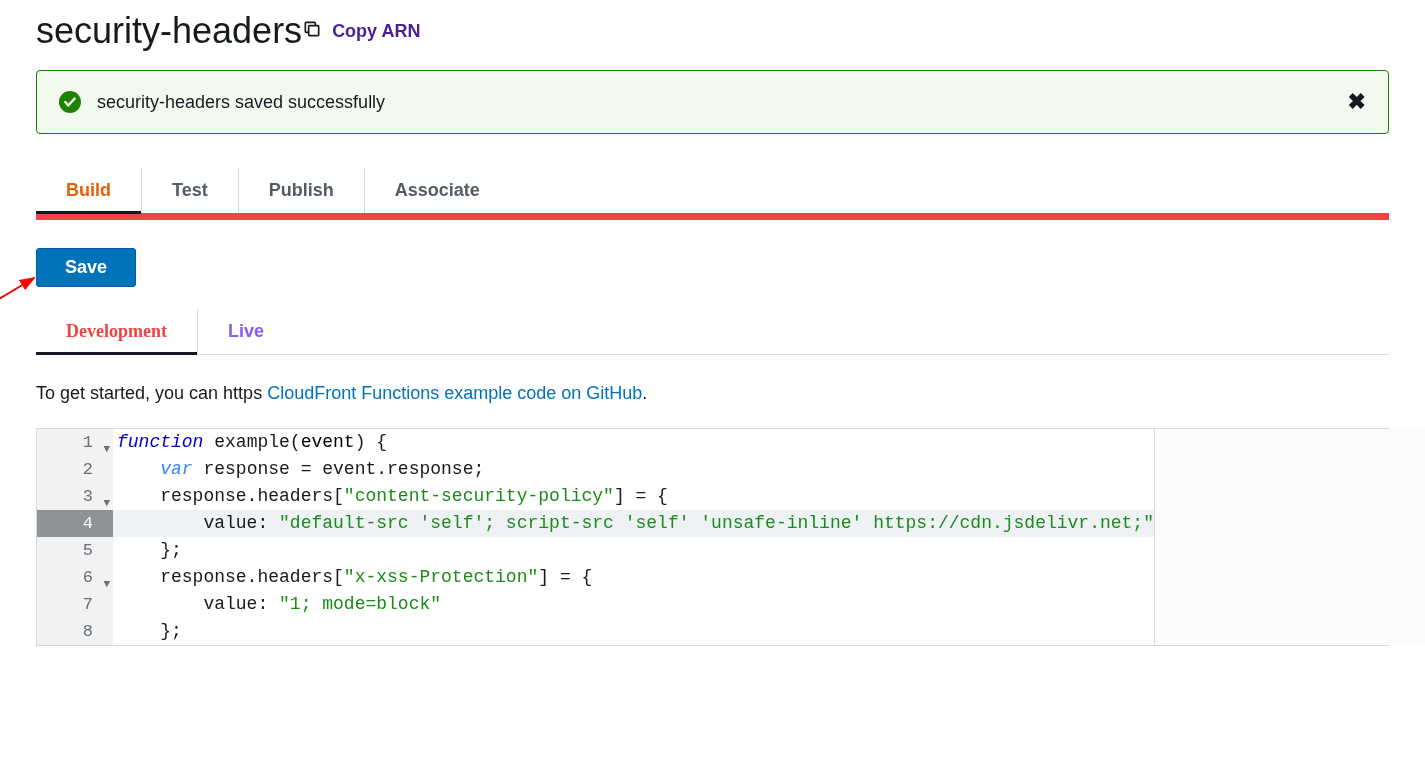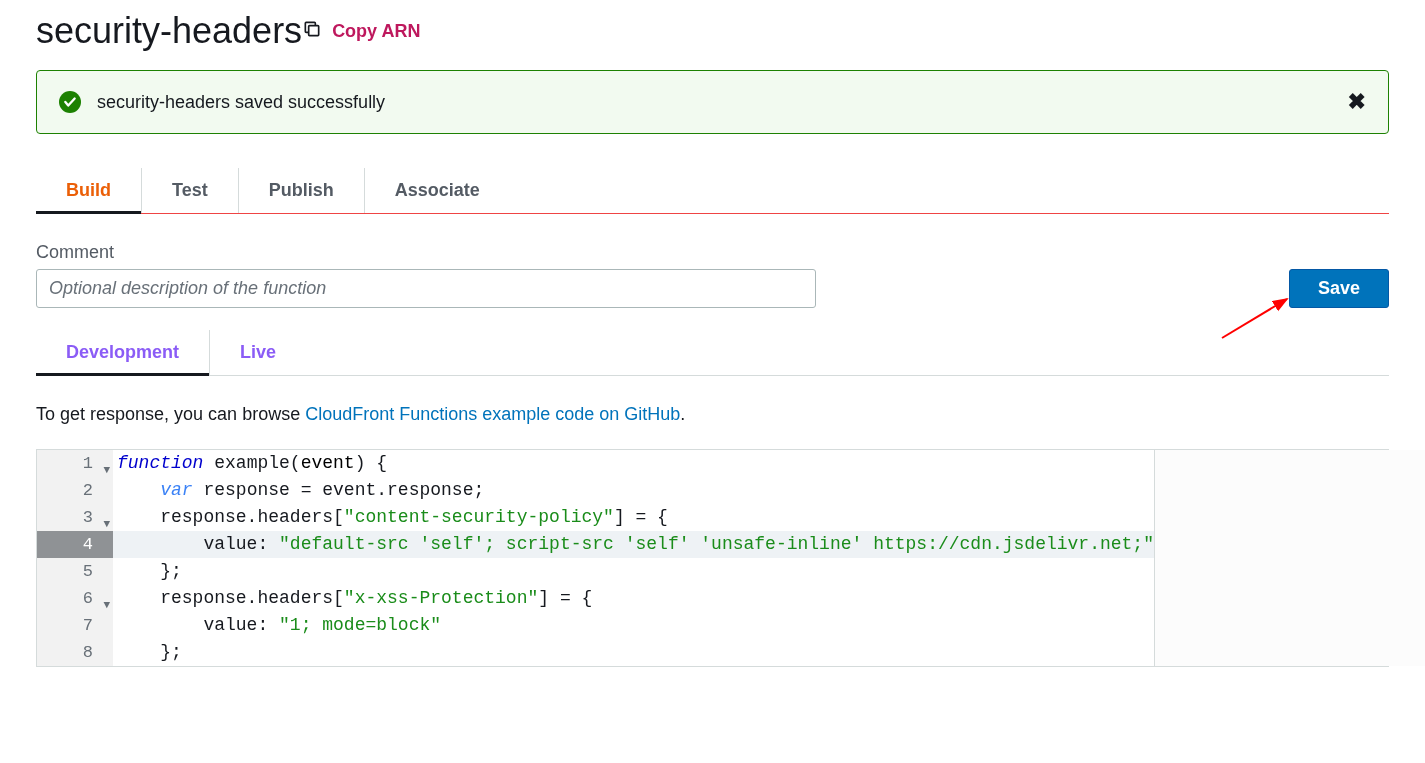--- a/index.html
+++ b/index.html
@@ -19,21 +19,21 @@
       font-size: 36px;
       font-weight: 400;
       color: #16191f;
     }
     .copy-arn {
       display: flex;
       align-items: center;
       gap: 10px;
       font-size: 18px;
       font-weight: 700;
-      color: #be185d;
+      color: #4c1d95;
       cursor: pointer;
     }
     .copy-icon svg { width: 20px; height: 20px; }
     .alert-success {
       border: 1px solid #1d8102;
       background: #f2faf0;
       border-radius: 4px;
       padding: 18px 22px;
       display: flex;
       align-items: center;
@@ -43,21 +43,21 @@
     .alert-left { display: flex; align-items: center; gap: 16px; }
     .check-circle {
       width: 22px; height: 22px; border-radius: 50%;
       background: #1d8102; display: flex; align-items: center; justify-content: center;
     }
     .check-circle svg { width: 14px; height: 14px; }
     .alert-text { font-size: 18px; color: #16191f; }
     .alert-close { font-size: 22px; font-weight: 900; cursor: pointer; color: #16191f; }
     .tabs {
       display: flex;
-      border-bottom: 1px solid #ef4444;
+      border-bottom: 7px solid #ef4444;
       margin-bottom: 28px;
     }
     .tab {
       padding: 12px 30px;
       font-size: 18px;
       font-weight: 700;
       color: #545b64;
       cursor: pointer;
       border-right: 1px solid #d5dbdb;
       position: relative;
@@ -122,21 +122,21 @@
     .subtab {
       padding: 12px 30px;
       font-size: 18px;
       font-weight: 700;
       color: #8b5cf6;
       cursor: pointer;
       border-right: 1px solid #d5dbdb;
       position: relative;
     }
     .subtab:last-child { border-right: none; }
-    .subtab.active { color: #8b5cf6; }
+    .subtab.active { color: #ef4444; font-family: Liberation Serif, serif; }
     .subtab.active::after {
       content: "";
       position: absolute;
       bottom: -1px; left: 0; right: 0;
       height: 3px; background: #16191f;
     }
     .help-text {
       font-size: 18px; color: #16191f; margin-bottom: 24px;
     }
     .help-text a { color: #0073bb; text-decoration: none; }
@@ -223,44 +223,40 @@
 </div>
 
 <div class="tabs" id="main-tabs">
     <div class="tab active">Build</div>
     <div class="tab">Test</div>
     <div class="tab">Publish</div>
     <div class="tab">Associate</div>
   </div>
 
 <div class="comment-row">
-  <div class="comment-block">
-    <label class="comment-label">Comment</label>
-    <input class="comment-input" type="text" placeholder="Optional description of the function" style="">
-  </div>
   <div class="save-btn-wrap">
     <button class="save-btn">Save</button>
     <svg class="arrow-annotation" width="80" height="50">
       <defs>
         <marker id="ah" markerWidth="8" markerHeight="8" refX="7" refY="3" orient="auto">
           <path d="M0,0 L8,3 L0,6 Z" fill="#ff0000"></path>
         </marker>
       </defs>
       <line x1="5" y1="45" x2="70" y2="6" stroke="#ff0000" stroke-width="2" marker-end="url(#ah)"></line>
     </svg>
   </div>
 </div>
 
 <div class="subtabs" id="sub-tabs">
     <div class="subtab active">Development</div>
     <div class="subtab">Live</div>
   </div>
 
 <p class="help-text">
-  <span>To get response, you can browse </span><a href="#">CloudFront Functions example code on GitHub</a><span>.</span>
+  <span>To get started, you can https </span><a href="#">CloudFront Functions example code on GitHub</a><span>.</span>
 </p>
 
 <div class="code-editor">
   <div class="gutter" id="gutter">
       <div class="gutter-row">1<span class="fold-marker">▼</span></div>
       <div class="gutter-row">2</div>
       <div class="gutter-row">3<span class="fold-marker">▼</span></div>
       <div class="gutter-row active">4</div>
       <div class="gutter-row">5</div>
       <div class="gutter-row">6<span class="fold-marker">▼</span></div>

